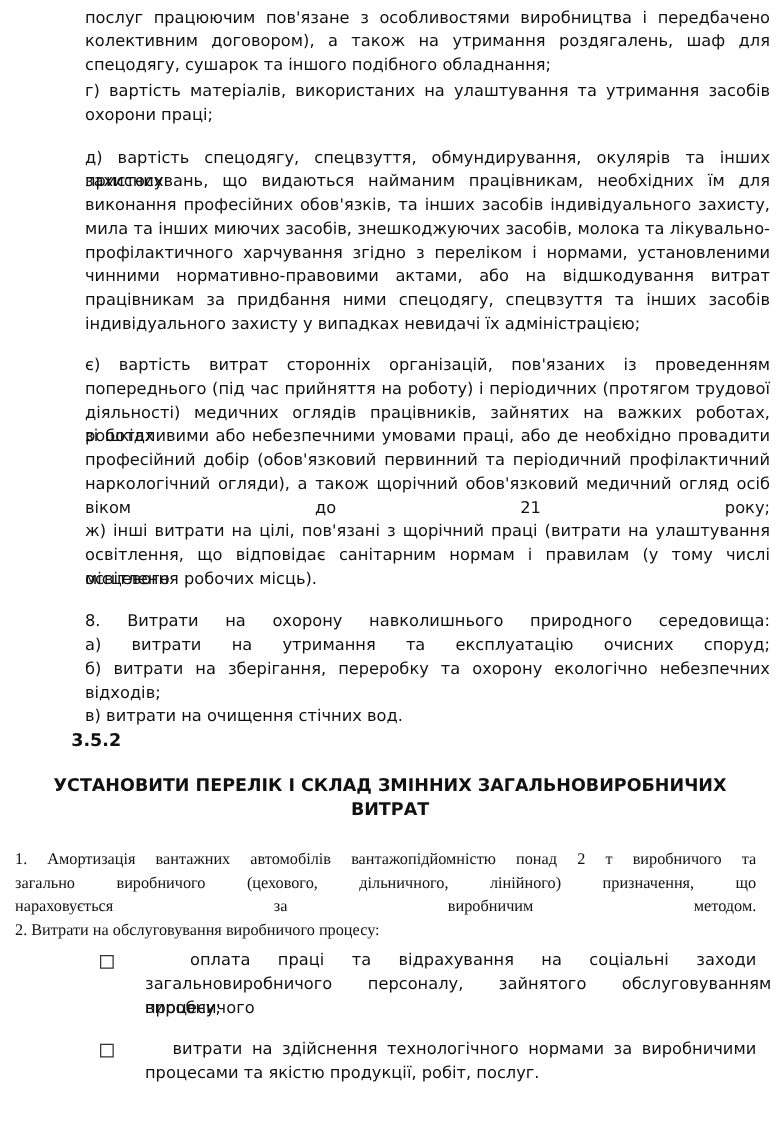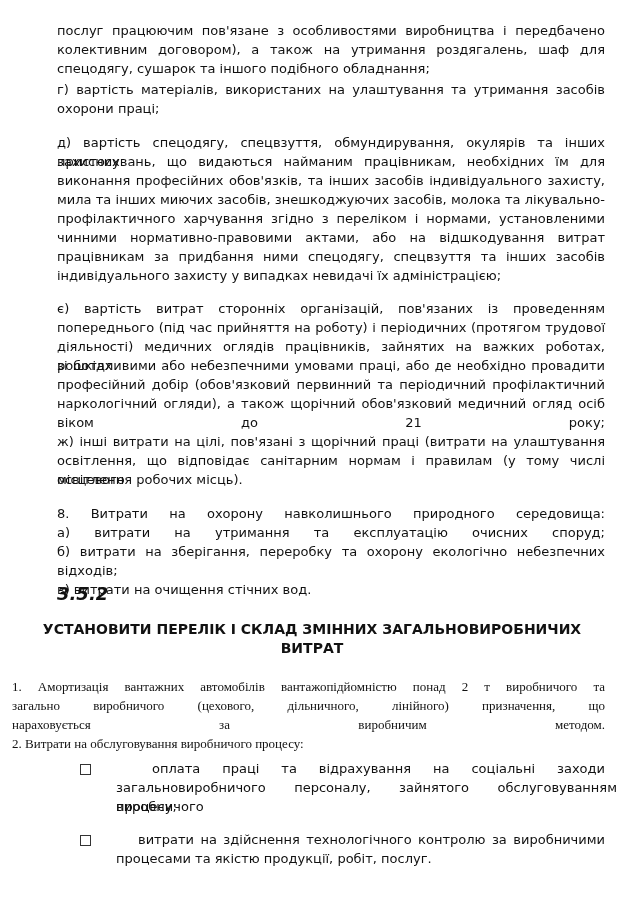--- a/index.html
+++ b/index.html
@@ -1,20 +1,20 @@
 <!DOCTYPE html>
 <html><head>
   <meta charset="utf-8">
   <style>
     html, body { margin: 0; padding: 0; background: #ffffff; }
     body { width: 627px; height: 907px; position: relative; overflow: hidden;
            font-family: "DejaVu Sans", sans-serif; color: #111111; }
     .line { position: absolute; font-size: 13px; line-height: 19px; white-space: nowrap; }
     .just { text-align: justify; text-align-last: justify; white-space: normal; }
-    .b57 { left: 57px; width: 548px; margin-top: 16px; }
+    .b57 { left: 68px; width: 548px; }
     .b12 { left: 12px; width: 593px; font-family: Liberation Serif, serif; }
     .b104 { left: 104px; width: 501px; margin-left: 12px; }
     .bold { font-weight: bold; }
     .title { left: 0; width: 624px; text-align: center; font-weight: bold; font-size: 14px; }
     .chk { position: absolute; width: 9px; height: 9px; border: 1px solid #333; background:#fff; }
   </style>
 </head>
 <body>
 
 <div class="line b57 just" style="top:5px">послуг працюючим пов'язане з особливостями виробництва і передбачено</div>
@@ -44,30 +44,30 @@
 <div class="line b57 just" style="top:416px">ж) інші витрати на цілі, пов'язані з щорічний праці (витрати на улаштування</div>
 <div class="line b57 just" style="top:435px">освітлення, що відповідає санітарним нормам і правилам (у тому числі місцевого</div>
 <div class="line b57" style="top:454px">освітлення робочих місць).</div>
 
 <div class="line b57 just" style="top:488px">8. Витрати на охорону навколишнього природного середовища:</div>
 <div class="line b57 just" style="top:507px">а) витрати на утримання та експлуатацію очисних споруд;</div>
 <div class="line b57 just" style="top:526px">б) витрати на зберігання, переробку та охорону екологічно небезпечних</div>
 <div class="line b57" style="top:545px">відходів;</div>
 <div class="line b57" style="top:564px">в) витрати на очищення стічних вод.</div>
 
-<div class="line bold" style="top:584px; left:57px; font-size:18px;font-style:italic;">3.5.2</div>
+<div class="line bold" style="top:584px; left:57px; font-size:14px;">3.5.2</div>
 
 <div class="line title" style="top:620px">УСТАНОВИТИ ПЕРЕЛІК І СКЛАД ЗМІННИХ ЗАГАЛЬНОВИРОБНИЧИХ</div>
 <div class="line title" style="top:639px">ВИТРАТ</div>
 
 <div class="line b12 just" style="top:677px">1. Амортизація вантажних автомобілів вантажопідйомністю понад 2 т виробничого та</div>
 <div class="line b12 just" style="top:696px">загально виробничого (цехового, дільничного, лінійного) призначення, що</div>
 <div class="line b12 just" style="top:715px">нараховується за виробничим методом.</div>
 <div class="line b12" style="top:734px">2. Витрати на обслуговування виробничого процесу:</div>
 
 <div class="chk" style="top:764px; left:80px;"></div>
 <div class="line just" style="top:759px; left:152px; width:453px;">оплата праці та відрахування на соціальні заходи</div>
 <div class="line b104 just" style="top:778px">загальновиробничого персоналу, зайнятого обслуговуванням виробничого</div>
 <div class="line b104" style="top:797px">процесу;</div>
 
 <div class="chk" style="top:835px; left:80px;"></div>
-<div class="line just" style="top:830px; left:138px; width:467px;">витрати на здійснення технологічного контролю за виробничими</div>
+<div class="line just" style="top:830px; left:138px; width:467px;">витрати на здійснення технологічного нормами за виробничими</div>
 <div class="line b104" style="top:849px">процесами та якістю продукції, робіт, послуг.</div>
 
 </body></html>

